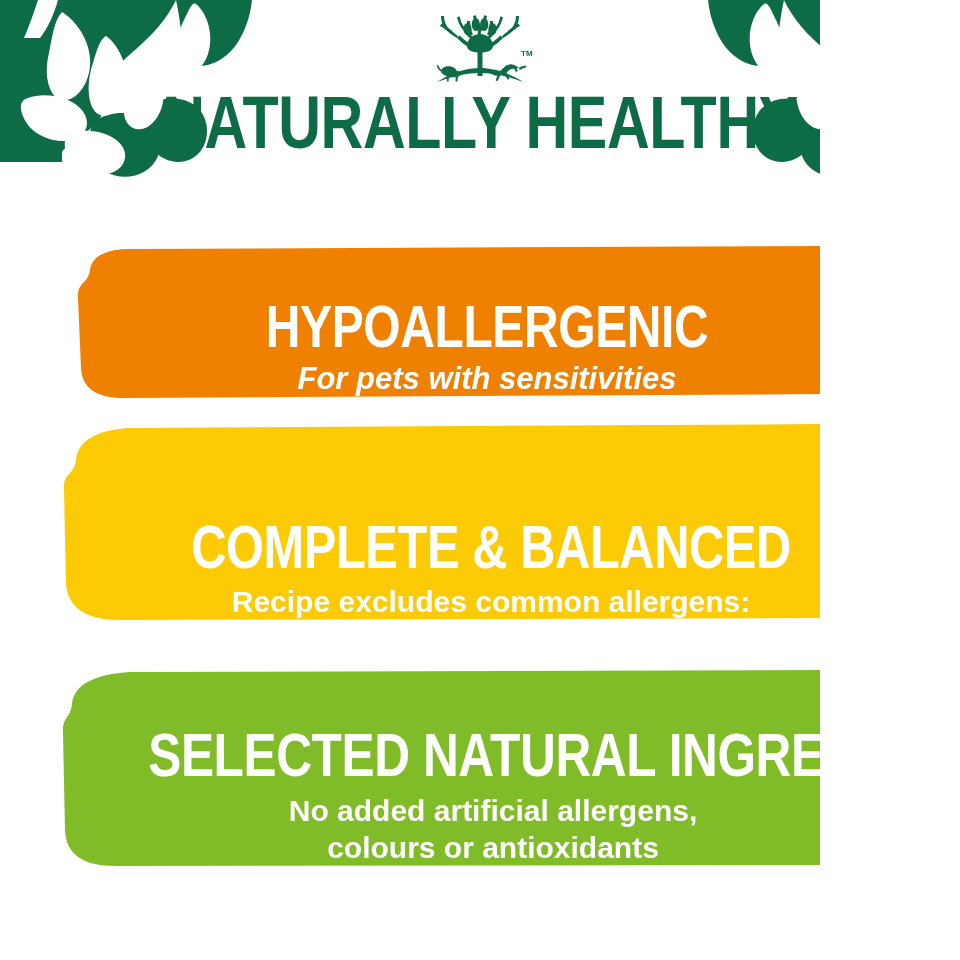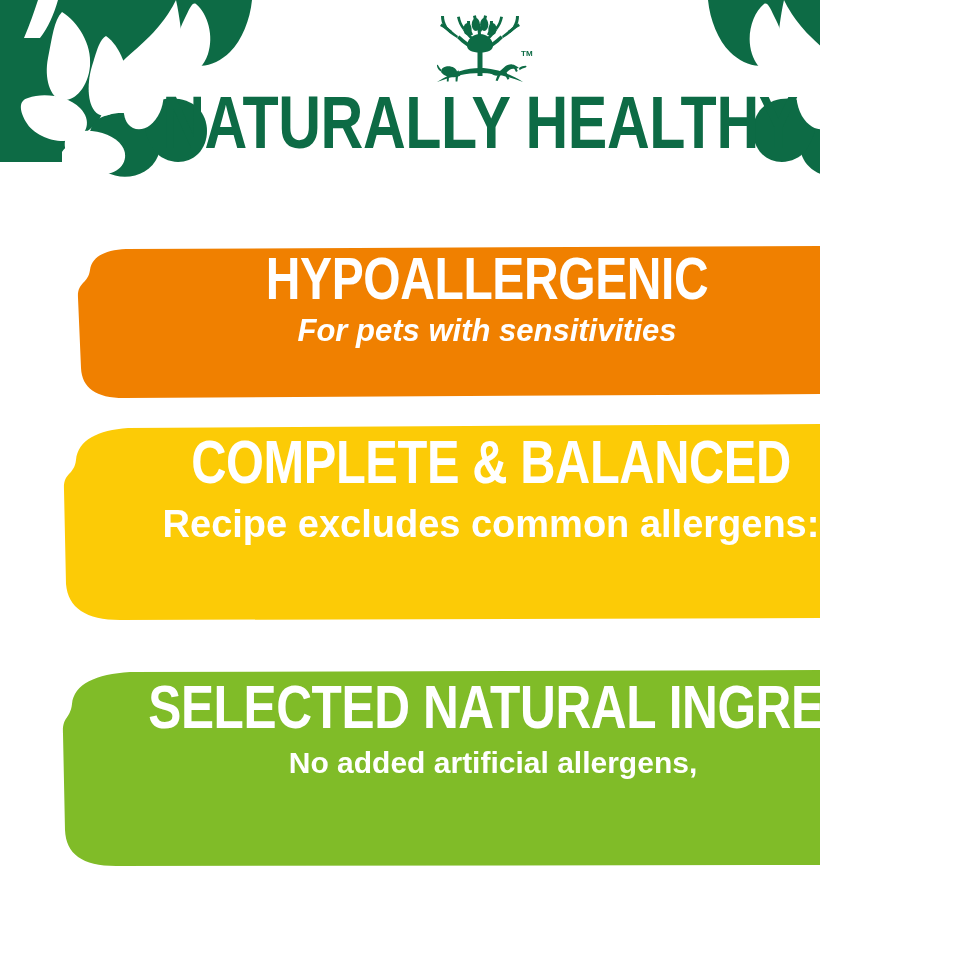--- a/index.html
+++ b/index.html
@@ -59,21 +59,21 @@
     transform-origin: center top;
     white-space: nowrap;
   }
 
   
   .banner {
     position: absolute;
     display: flex;
     flex-direction: column;
     align-items: center;
-    justify-content: flex-start;
+    justify-content: flex-end;
   }
   .banner-shape {
     position: absolute;
     left: 0; top: 0;
     width: 100%;
     height: 100%;
     z-index: 0;
   }
   .banner-text {
     position: relative;
@@ -119,23 +119,23 @@
   #banner-complete-balanced {
     left: 62px; top: 424px;
     width: 858px; height: 196px;
   }
   #banner-complete-balanced .banner-headline {
     font-size: 61px;
     line-height: 64px;
     margin-top: 6px;
   }
   #banner-complete-balanced .banner-sub {
-    font-size: 38px;
+    font-size: 30px;
     line-height: 37px;
-    margin-top: 12px;
+    margin-top: 4px;
   }
 
   
   #banner-selected-ingredients {
     left: 62px; top: 670px;
     width: 862px; height: 196px;
   }
   #banner-selected-ingredients .banner-headline {
     font-size: 62px;
     line-height: 66px;
@@ -301,17 +301,18 @@
   <div class="banner" id="banner-selected-ingredients">
     <svg class="banner-shape" viewBox="0 0 862 196" preserveAspectRatio="none" xmlns="http://www.w3.org/2000/svg">
       <path fill="#80bc28" d="M10,34 C12,14 34,4 68,2 L766,0 C818,0 850,10 852,32
         C854,54 842,70 846,92 C850,118 862,138 856,160 C850,184 824,194 780,195
         L54,196 C20,196 4,184 3,160 L1,64 C0,46 8,50 10,34 Z"></path>
     </svg>
     <div class="banner-text">
       <div class="banner-headline">SELECTED NATURAL INGREDIENTS</div>
       <div class="banner-sub">
         <span class="banner-sub-line">No added artificial allergens,</span>
+        <span class="banner-sub-line">colours or antioxidants</span>
       </div>
     </div>
   </div>
 
 </div>
 
 </body></html>

